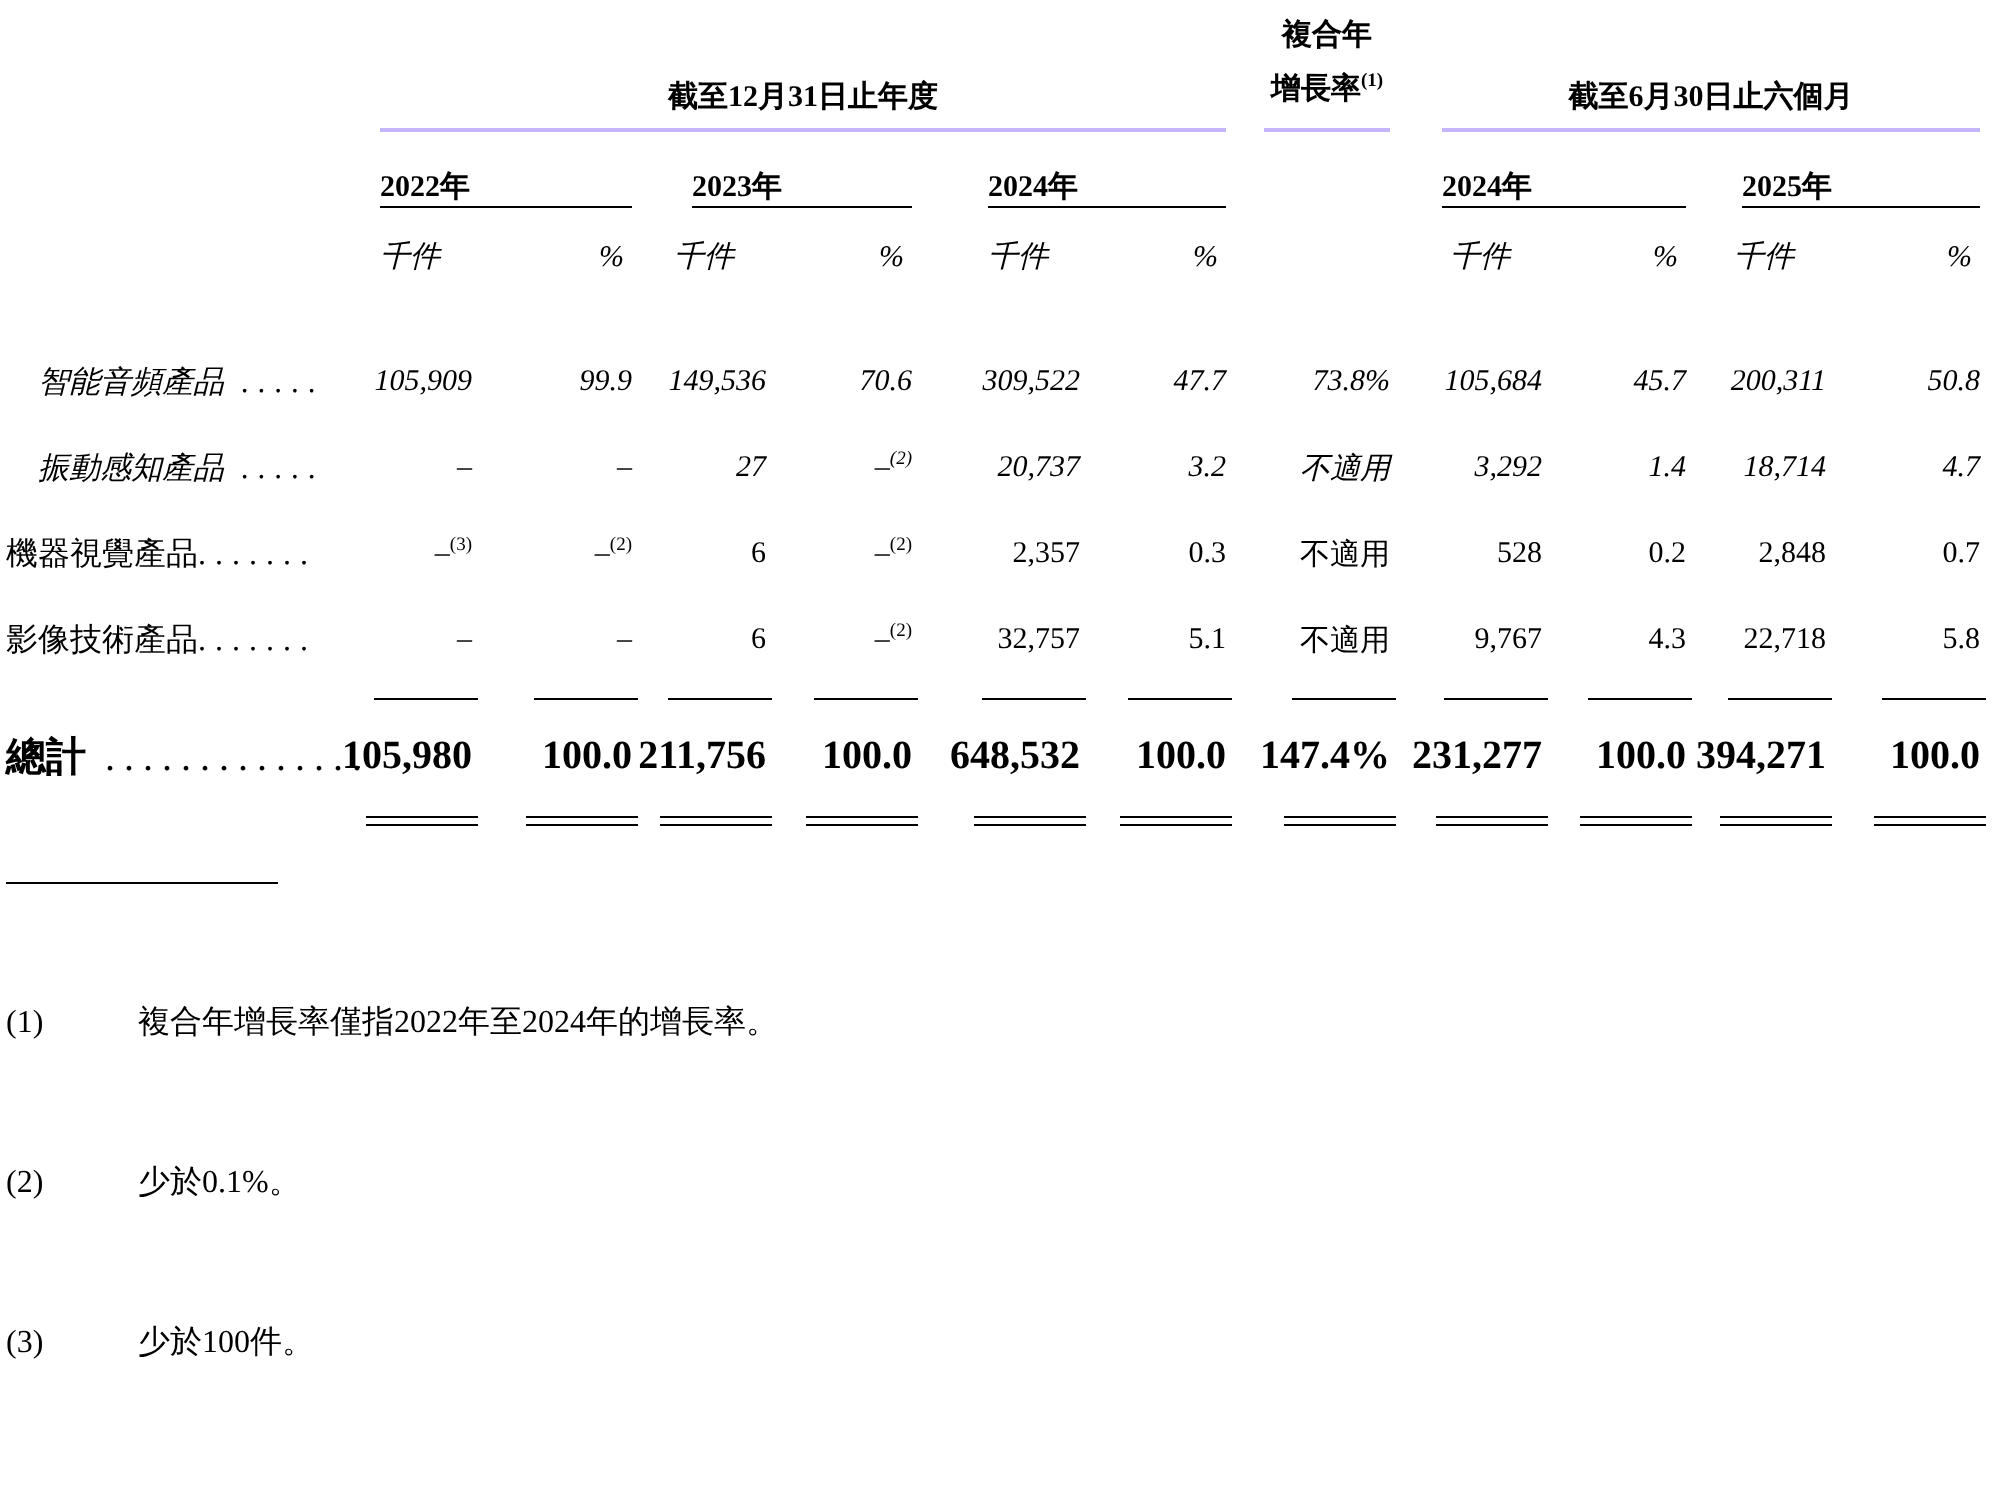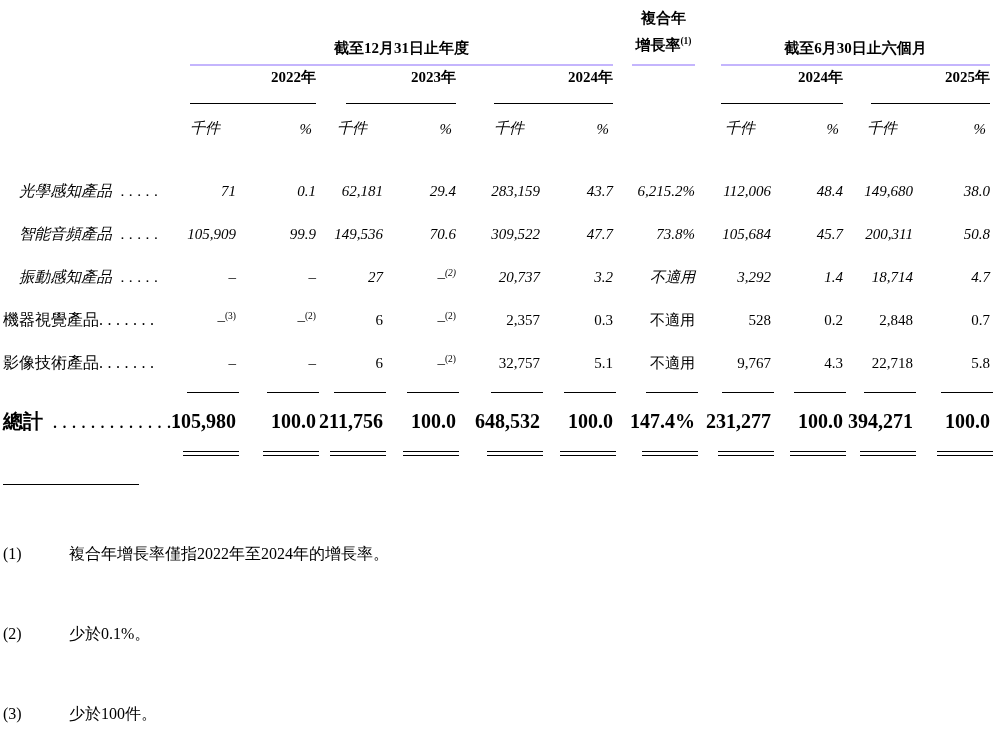--- a/index.html
+++ b/index.html
@@ -15,21 +15,21 @@
   td.lbl.ind { padding-left:16px; font-size:15.5px; }
   .dots { letter-spacing:4.5px; font-style:normal; font-weight:400; }
 
   
   thead td { vertical-align:bottom; }
   tr.gh { height:66px; }
   tr.yh { height:38px; }
   tr.uh { height:36px; }
   .grp { border-bottom:2px solid #c4b5fd; text-align:center; font-weight:700; font-size:15px; padding-bottom:6px; }
   .grp.cagr { line-height:27px; padding-bottom:5px; }
-  .yr { border-bottom:1.5px solid #000; text-align:right; font-weight:700; font-size:15px; padding-bottom:16px; }
+  .yr { border-bottom:1.5px solid #000; text-align:left; font-weight:700; font-size:15px; padding-bottom:0; }
   tr.uh td { font-style:italic; font-size:15px; padding-bottom:2px; }
   tr.uh td.u { padding-right:16px; }
   tr.uh td.p { padding-right:4px; }
 
   
   tr.spacer { height:30px; }
   tr.data-row { height:43px; }
   tr.data-row.it td { font-style:italic; }
   tr.rule-row { height:13px; vertical-align:top; }
   .rl { width:52px; margin-left:auto; margin-right:-3px; border-top:1.5px solid #000; margin-top:2px; }
@@ -120,34 +120,20 @@
         <td class="p">%</td>
         <td class="u">千件</td>
         <td class="p">%</td>
       </tr>
     </thead>
     <tbody>
       <tr class="spacer">
           <td colspan="12"></td>
         </tr>
         <tr class="data-row it">
-          <td class="lbl ind"><span>光學感知產品</span><span class="dots"> .....</span></td>
-          <td>71</td>
-          <td>0.1</td>
-          <td>62,181</td>
-          <td>29.4</td>
-          <td>283,159</td>
-          <td>43.7</td>
-          <td>6,215.2%</td>
-          <td>112,006</td>
-          <td>48.4</td>
-          <td>149,680</td>
-          <td>38.0</td>
-        </tr>
-        <tr class="data-row it">
           <td class="lbl ind"><span>智能音頻產品</span><span class="dots"> .....</span></td>
           <td>105,909</td>
           <td>99.9</td>
           <td>149,536</td>
           <td>70.6</td>
           <td>309,522</td>
           <td>47.7</td>
           <td>73.8%</td>
           <td>105,684</td>
           <td>45.7</td>

